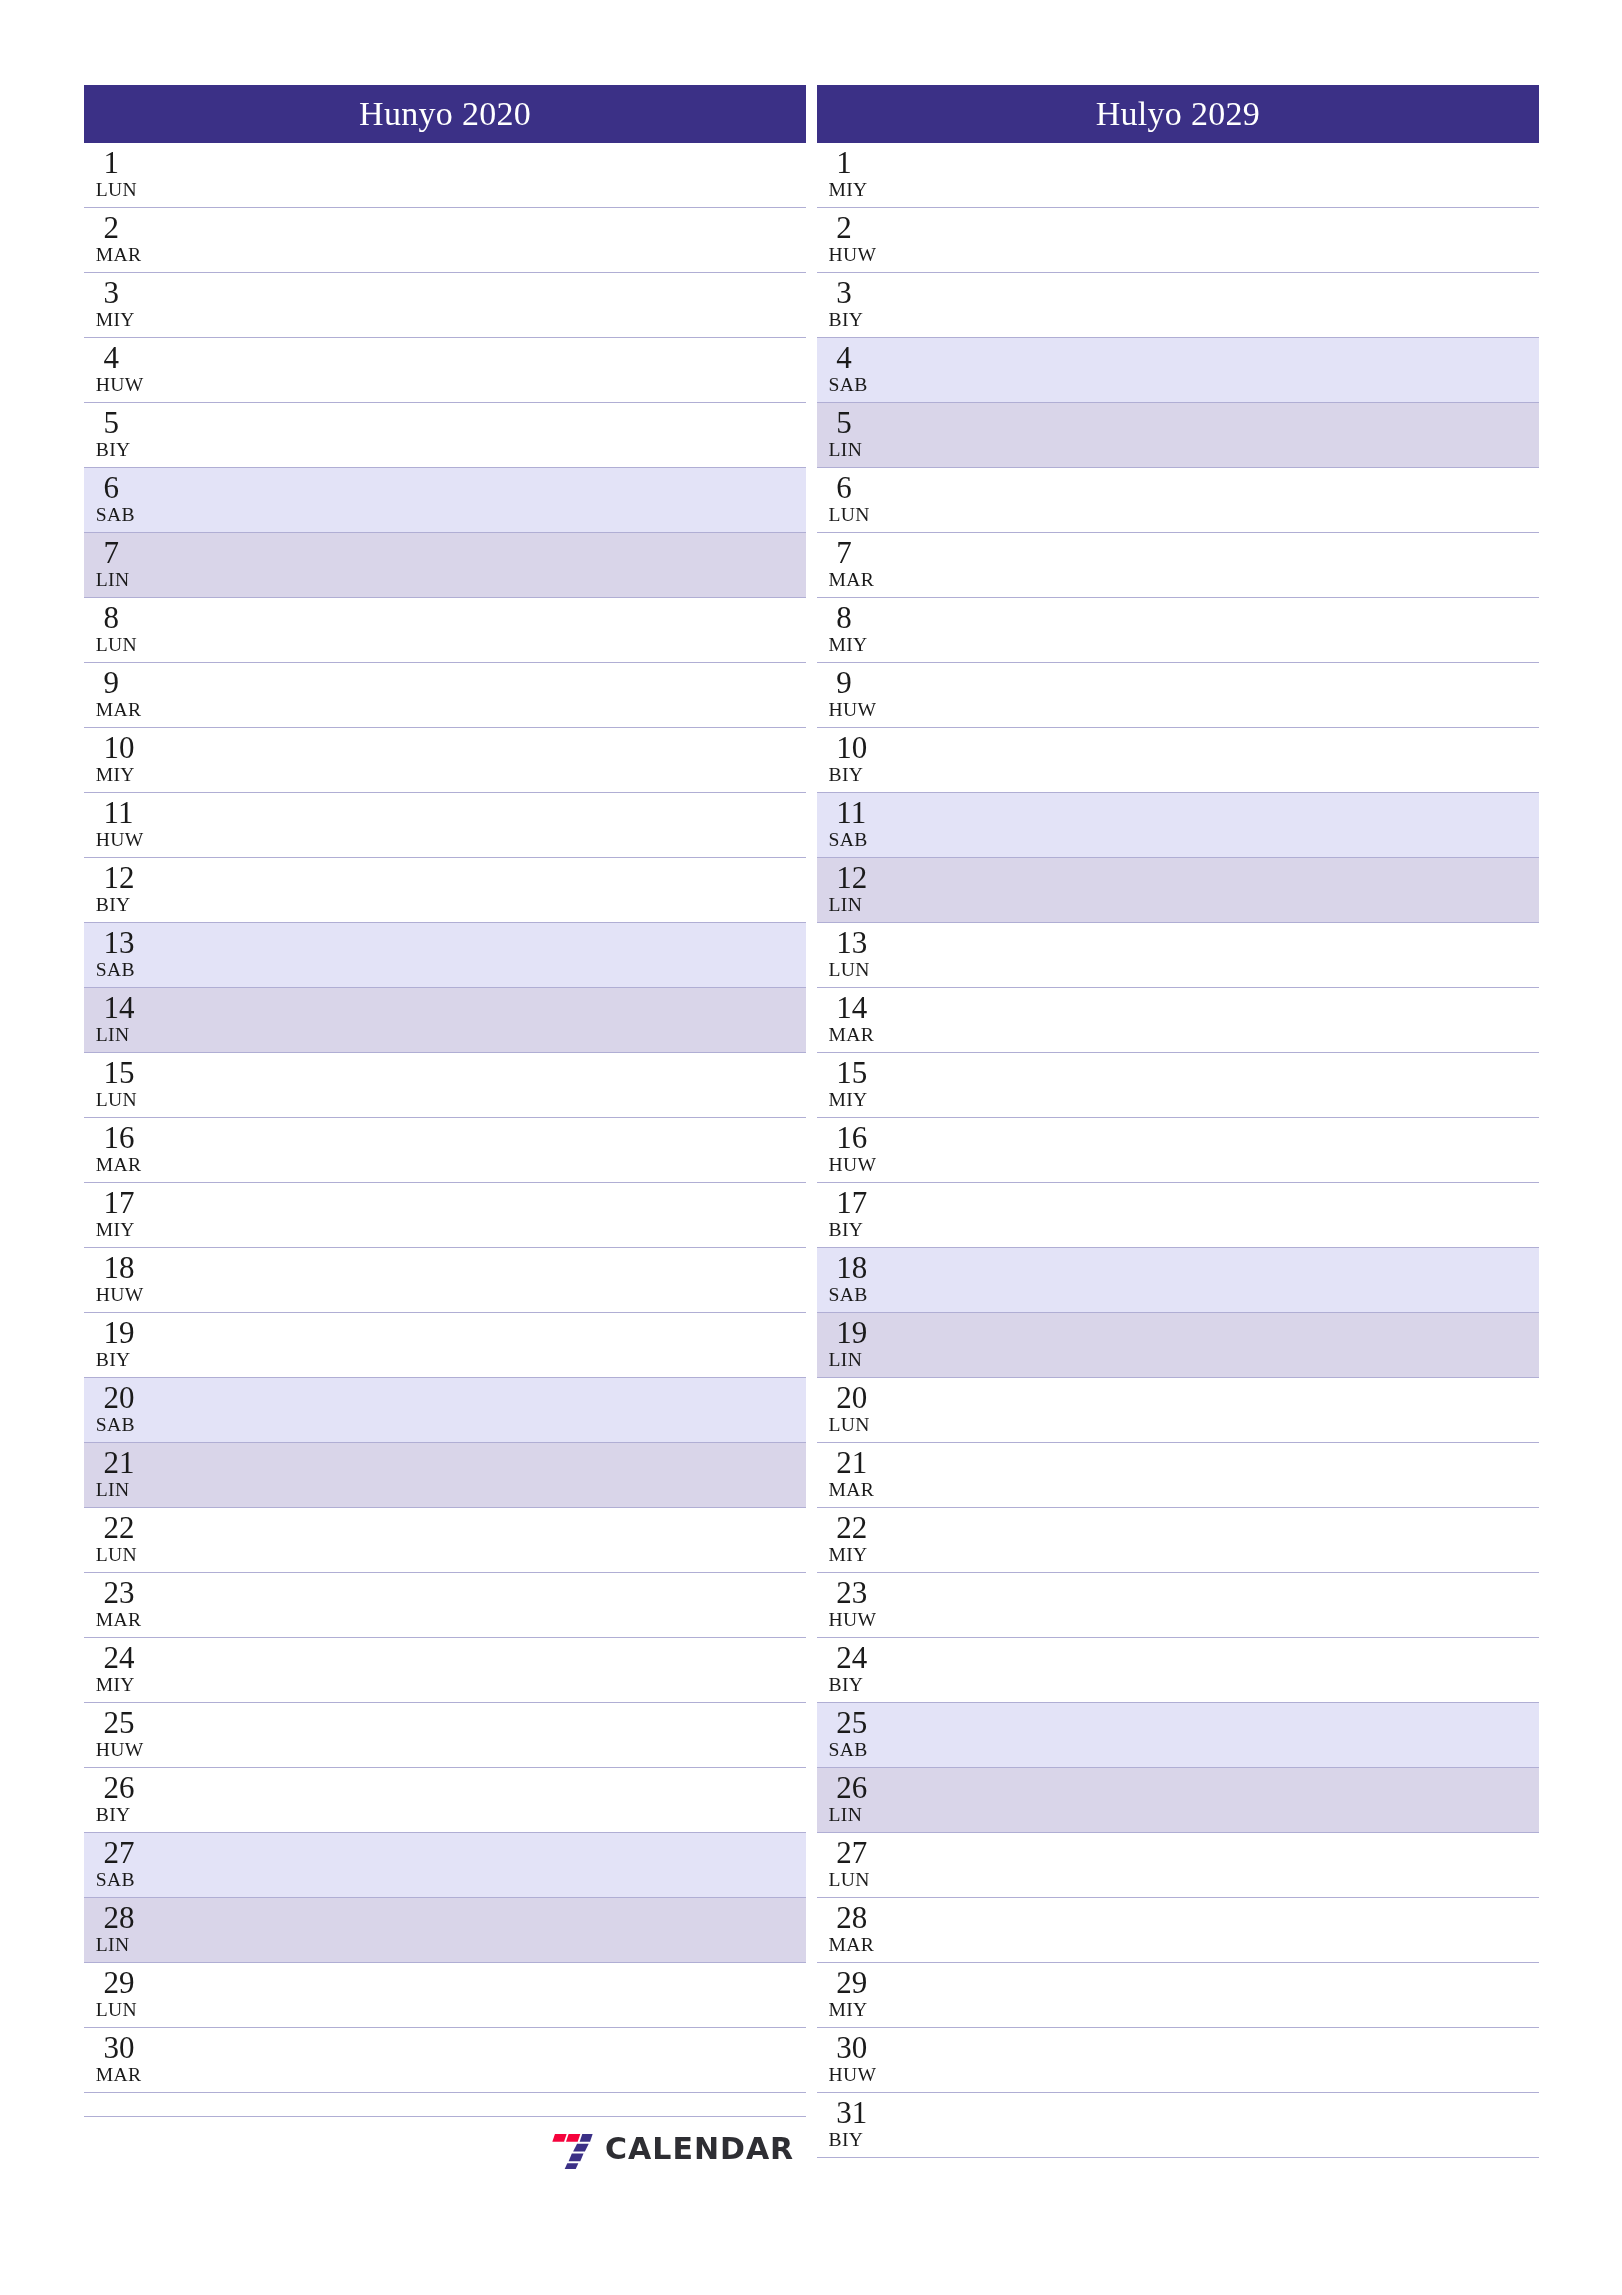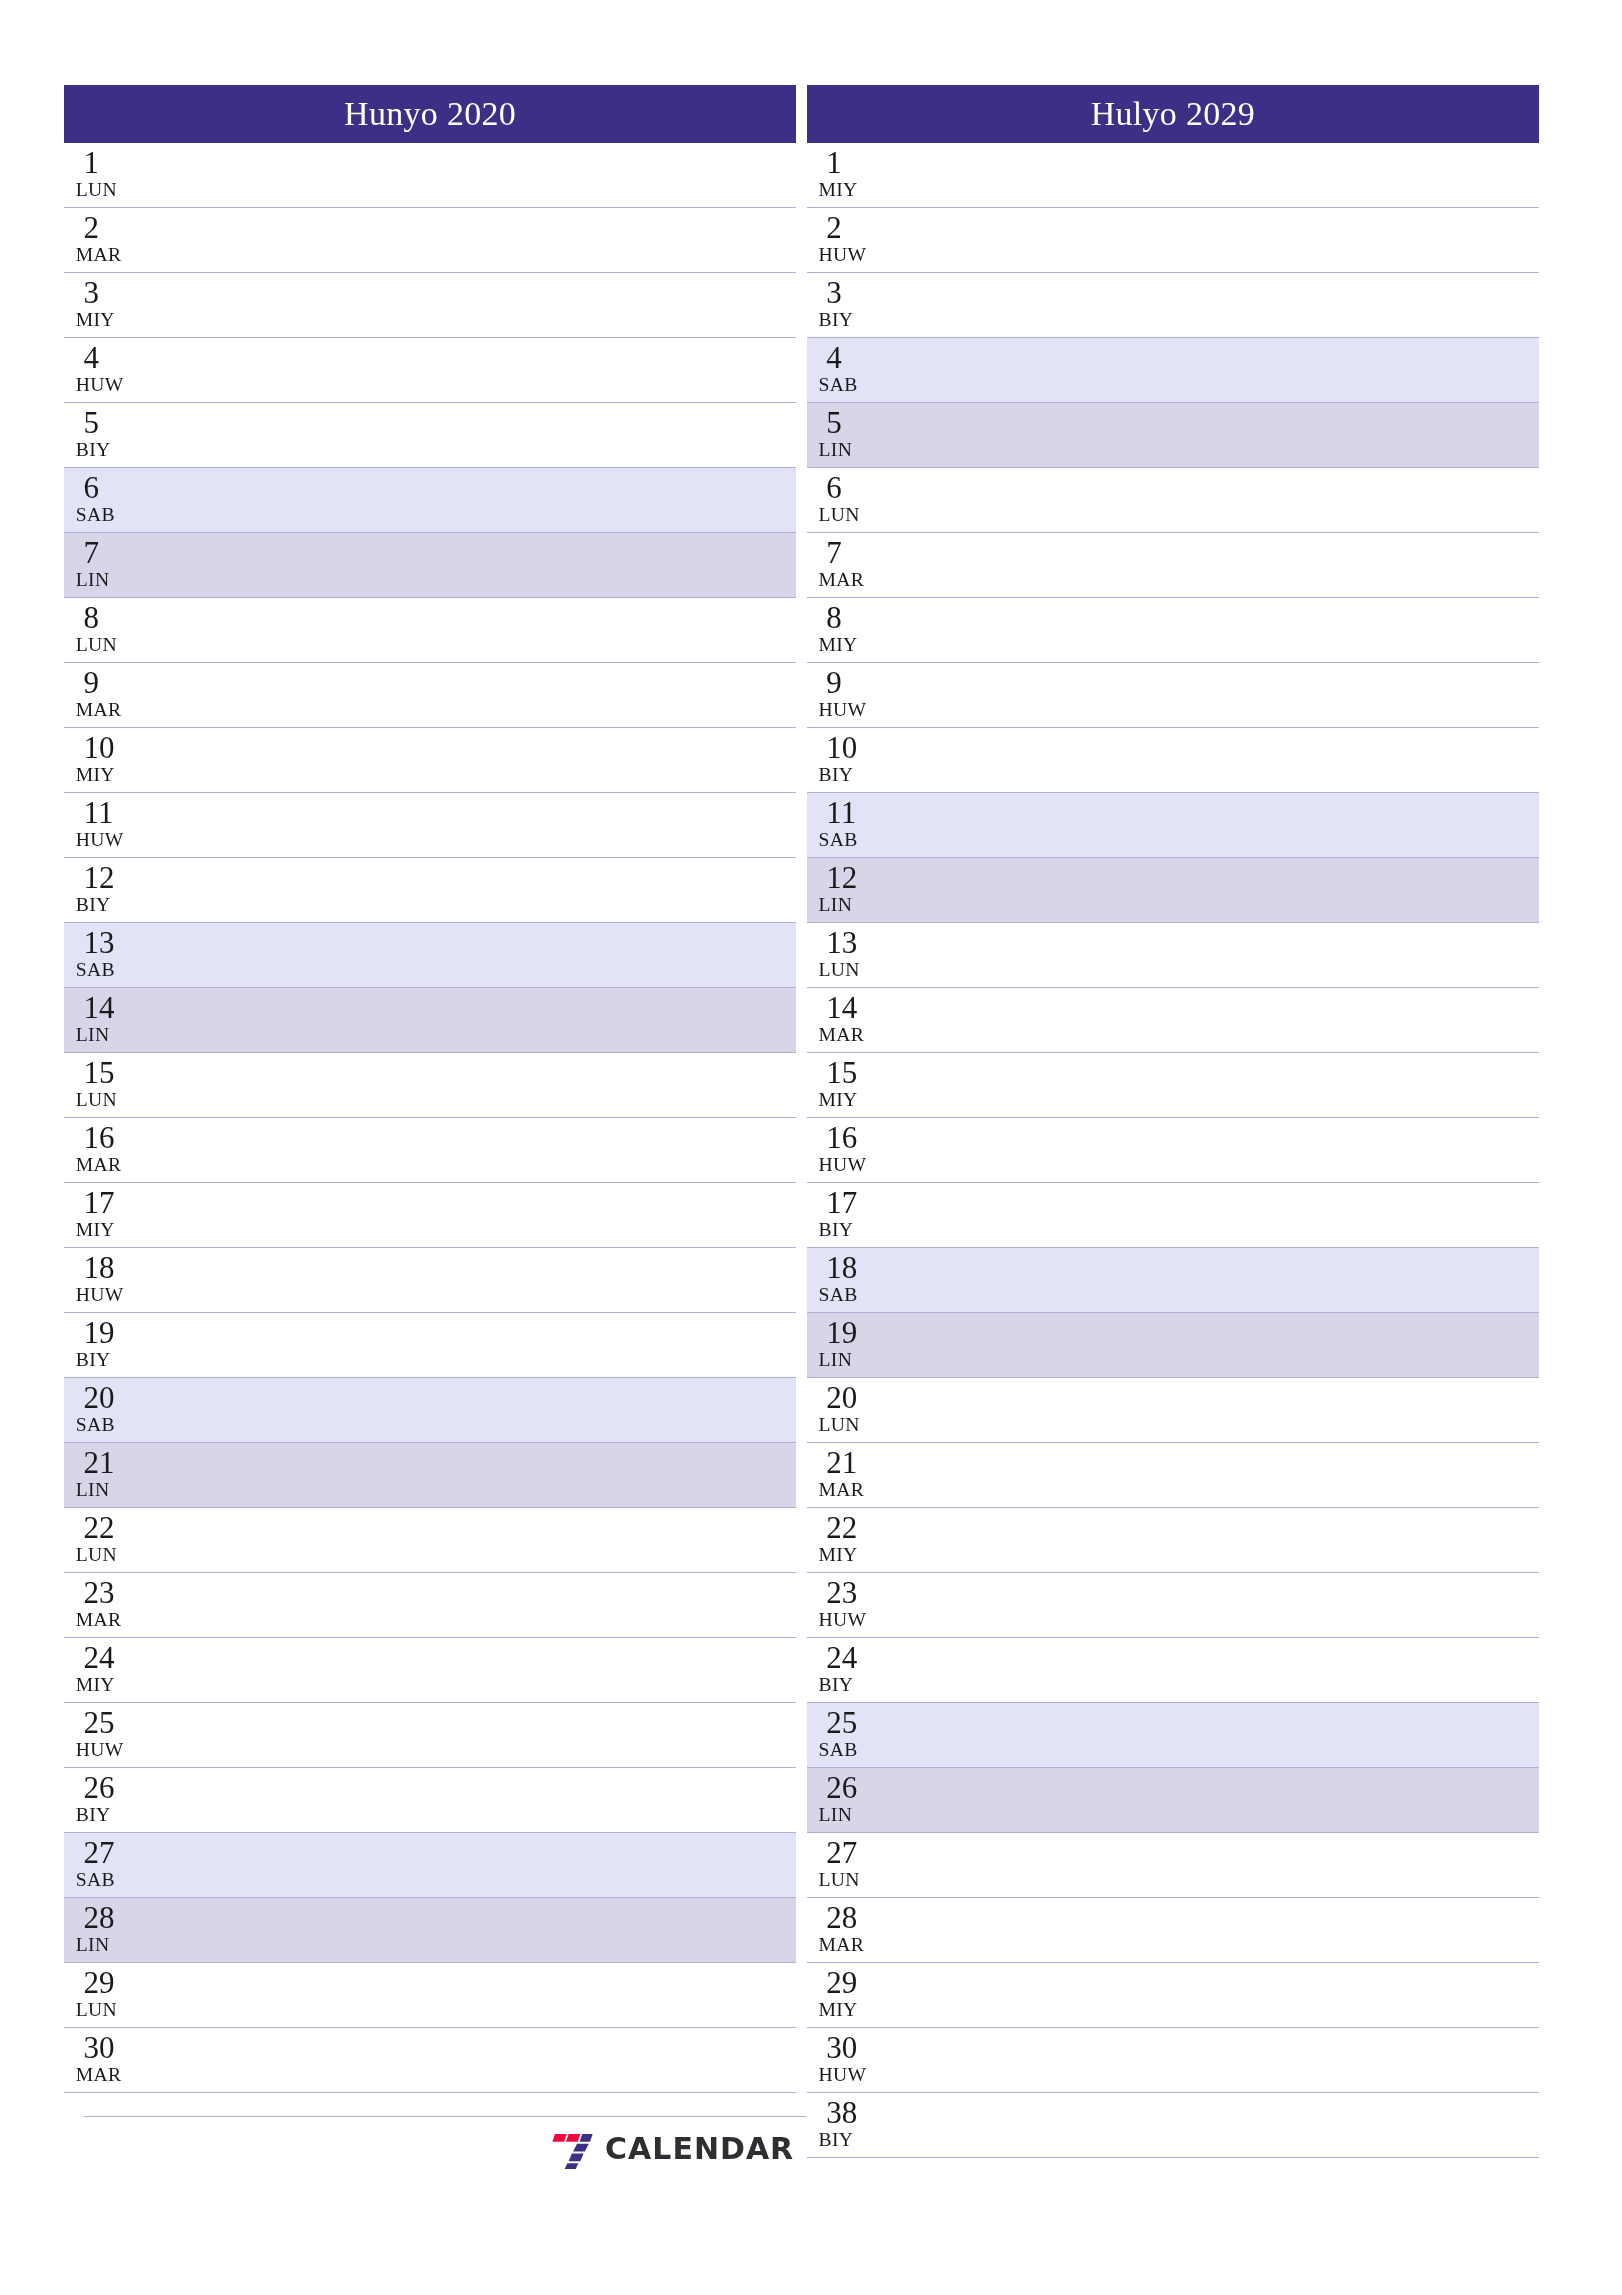--- a/index.html
+++ b/index.html
@@ -15,21 +15,21 @@
     position: relative;
     overflow: hidden;
   }
 
   .page {
     position: absolute;
     left: 0; top: 0;
     width: 1623px;
     height: 2295px;
     box-sizing: border-box;
-    padding: 85px 84px 0 64px;
+    padding: 85px 84px 0 84px;
   }
 
   .columns {
     display: flex;
     flex-direction: row;
     align-items: flex-start;
     width: 100%;
     height: 2127px;
     gap: 10.5px;
   }
@@ -450,21 +450,21 @@
             <span class="day-num">29</span>
             <span class="day-dow">MIY</span>
             <div class="notes-area"></div>
           </div>
           <div class="day-row">
             <span class="day-num">30</span>
             <span class="day-dow">HUW</span>
             <div class="notes-area"></div>
           </div>
           <div class="day-row">
-            <span class="day-num">38</span>
+            <span class="day-num">31</span>
             <span class="day-dow">BIY</span>
             <div class="notes-area"></div>
           </div>
         </div>
     </div>
 
   </div>
 
   <div class="logo-sep"></div>
 

